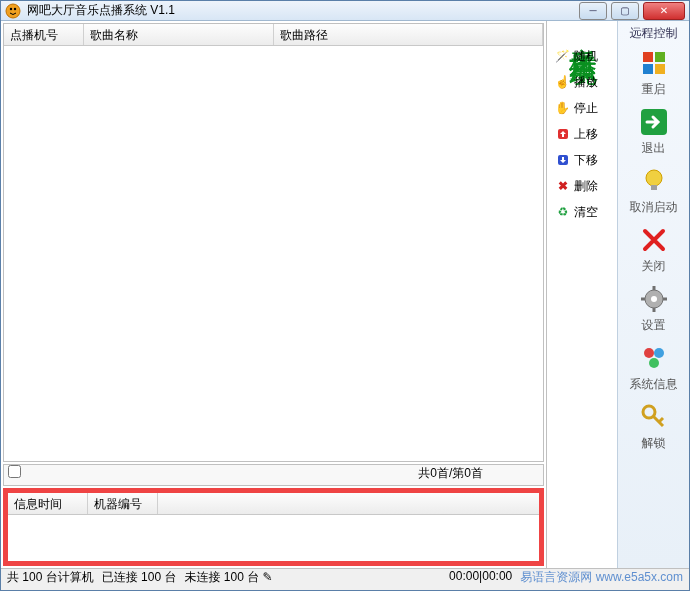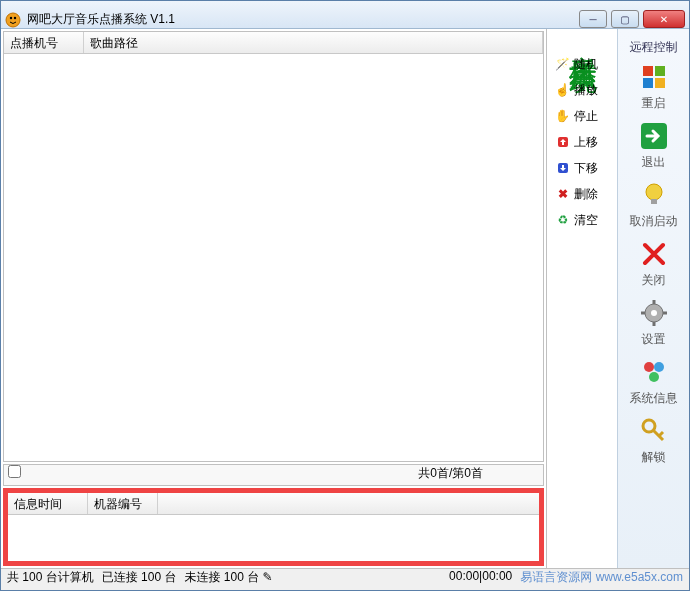--- a/index.html
+++ b/index.html
@@ -1,20 +1,20 @@
 <!DOCTYPE html>
 <html><head>
 <meta charset="utf-8">
 <style>
 * { box-sizing: border-box; margin: 0; padding: 0; }
 body { font-family: "Microsoft YaHei", SimSun, sans-serif; font-size: 12px; background: #fff; width: 690px; height: 591px; overflow: hidden; }
 
 .window { width: 690px; height: 591px; border: 1px solid #5a7fa8; display: flex; flex-direction: column; background: #fff; }
 
-.titlebar { height: 28px; background: linear-gradient(#eef4fb, #d8e6f5); display: flex; align-items: flex-end; padding: 0 4px; border-bottom: 1px solid #a0b8d0; }
+.titlebar { height: 20px; background: linear-gradient(#eef4fb, #d8e6f5); display: flex; align-items: center; padding: 0 4px; border-bottom: 1px solid #a0b8d0; }
 .titlebar .icon { width: 16px; height: 16px; margin-right: 6px; }
 .titlebar .title { flex: 1; color: #000; font-size: 12px; }
 .winbtn { width: 28px; height: 18px; margin-left: 4px; border: 1px solid #888; border-radius: 3px; display: flex; align-items: center; justify-content: center; font-size: 10px; cursor: pointer; }
 .winbtn.min { background: linear-gradient(#e8f1fa,#c8dcf0); color:#335; }
 .winbtn.max { background: linear-gradient(#e8f1fa,#c8dcf0); color:#335; }
 .winbtn.close { background: linear-gradient(#f08080,#d03030); color:#fff; border-color:#a02020; width:42px; }
 
 .body { flex: 1; display: flex; background:#fff; }
 
 .main { flex: 1; display: flex; flex-direction: column; border-right: 1px solid #c0c0c0; }
@@ -32,21 +32,21 @@
 .midbar .spacer { flex:1; }
 .midbar .count { padding-right: 60px; color:#000; }
 
 .msgtable { height: 78px; border: 5px solid #ef4444; margin: 2px; display:flex; flex-direction:column; }
 
 .sidecol { width: 70px; display:flex; flex-direction:column; align-items:center; padding-top:4px; }
 .vbanner { font-size: 28px; color: #0a9020; writing-mode: vertical-rl; letter-spacing: 2px; font-family: SimSun, serif; margin-bottom:8px; line-height:1.1; text-align:center; }
 .sbtn { width: 60px; height: 22px; display:flex; align-items:center; gap:4px; padding-left:4px; font-size:12px; cursor:pointer; margin-bottom:4px; }
 .sbtn .ic { width:14px; height:14px; display:flex; align-items:center; justify-content:center; font-size:12px; }
 
-.rightpanel { width: 72px; background: linear-gradient(#f4f8fd,#e8f0f8); display:flex; flex-direction:column; align-items:center; padding-top:8px; border-left:1px solid #c0d0e0;font-family:Liberation Serif, serif; }
+.rightpanel { width: 72px; background: linear-gradient(#f4f8fd,#e8f0f8); display:flex; flex-direction:column; align-items:center; padding-top:2px; border-left:1px solid #c0d0e0;font-family:Liberation Serif, serif; }
 .rightpanel .hdr { font-size:12px; color:#335; height:20px; display:flex; align-items:center; }
 .rbtn { width:60px; display:flex; flex-direction:column; align-items:center; margin:4px 0; cursor:pointer; font-size:12px; color:#555; }
 .rbtn .ricon { width:32px; height:32px; display:flex; align-items:center; justify-content:center; margin-bottom:2px; border-radius:4px; }
 
 .statusbar { height: 22px; background:#f0f0f0; border-top:1px solid #c0c0c0; display:flex; align-items:flex-start; font-size:12px; padding:0 6px; }
 .statusbar .seg { margin-right: 8px; }
 .statusbar .spacer { flex:1; }
 .watermark { color:#6090d0; font-size:12px; }
 
 svg { display:block; }
@@ -68,20 +68,21 @@
     <div class="winbtn min">─</div>
     <div class="winbtn max">▢</div>
     <div class="winbtn close">✕</div>
   </div>
 
   <div class="body">
     <div class="main">
       <div class="table">
         <div class="thead">
           <div class="th" style="width:80px">点播机号</div>
+          <div class="th" style="width:190px">歌曲名称</div>
           <div class="th" style="flex:1">歌曲路径</div>
         </div>
         <div class="tbody"></div>
       </div>
 
       <div class="midbar">
         <input type="checkbox" class="cb" style="">
         <div class="spacer"></div>
         <span class="count">共0首/第0首</span>
       </div>

